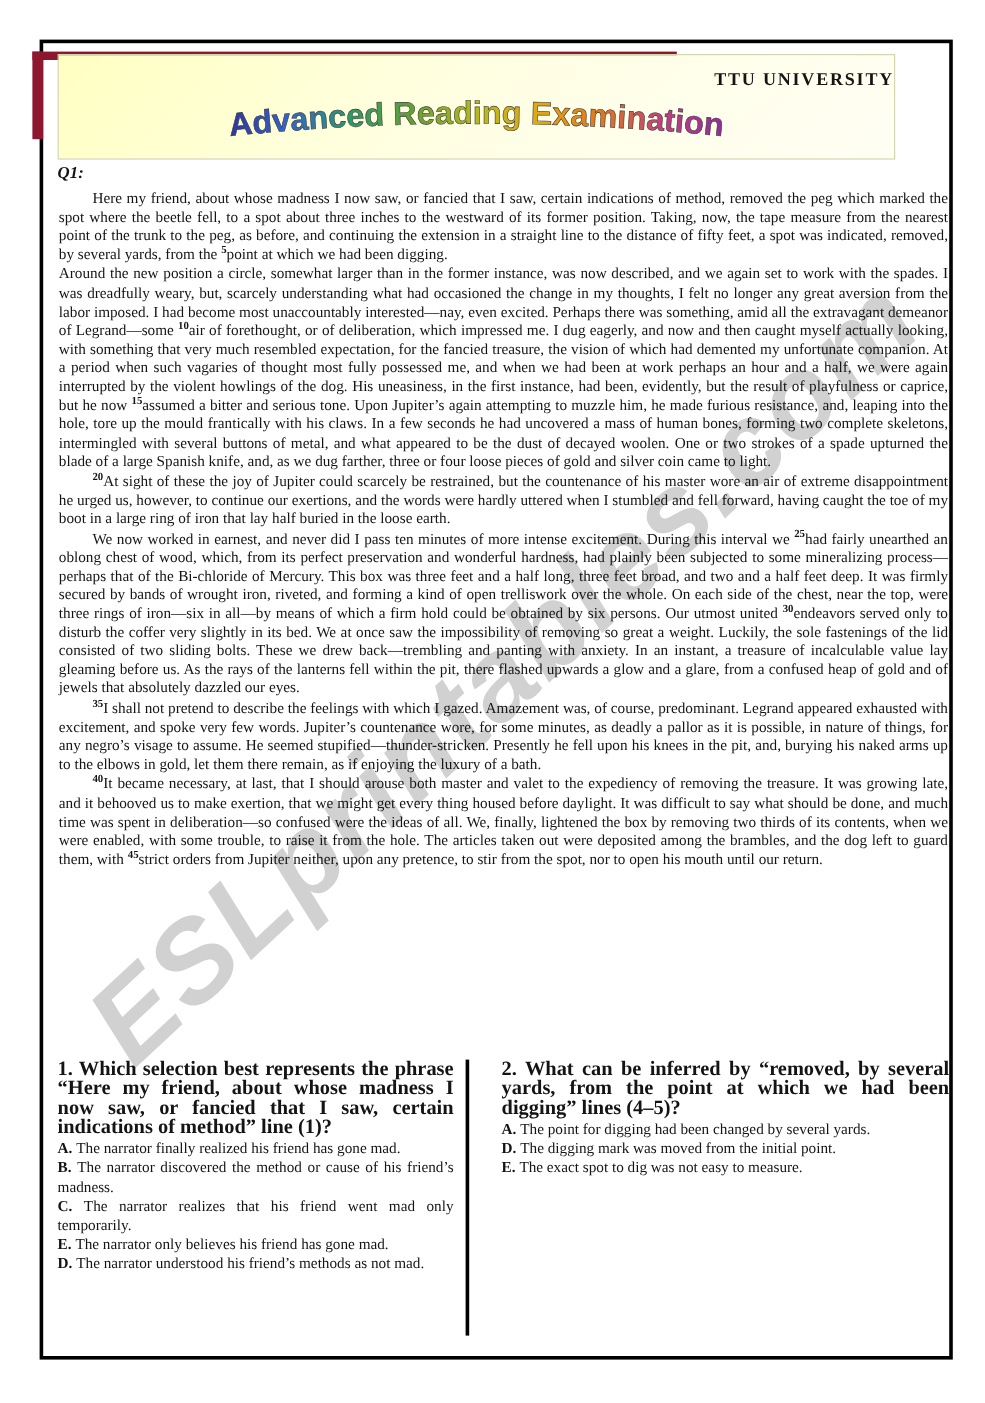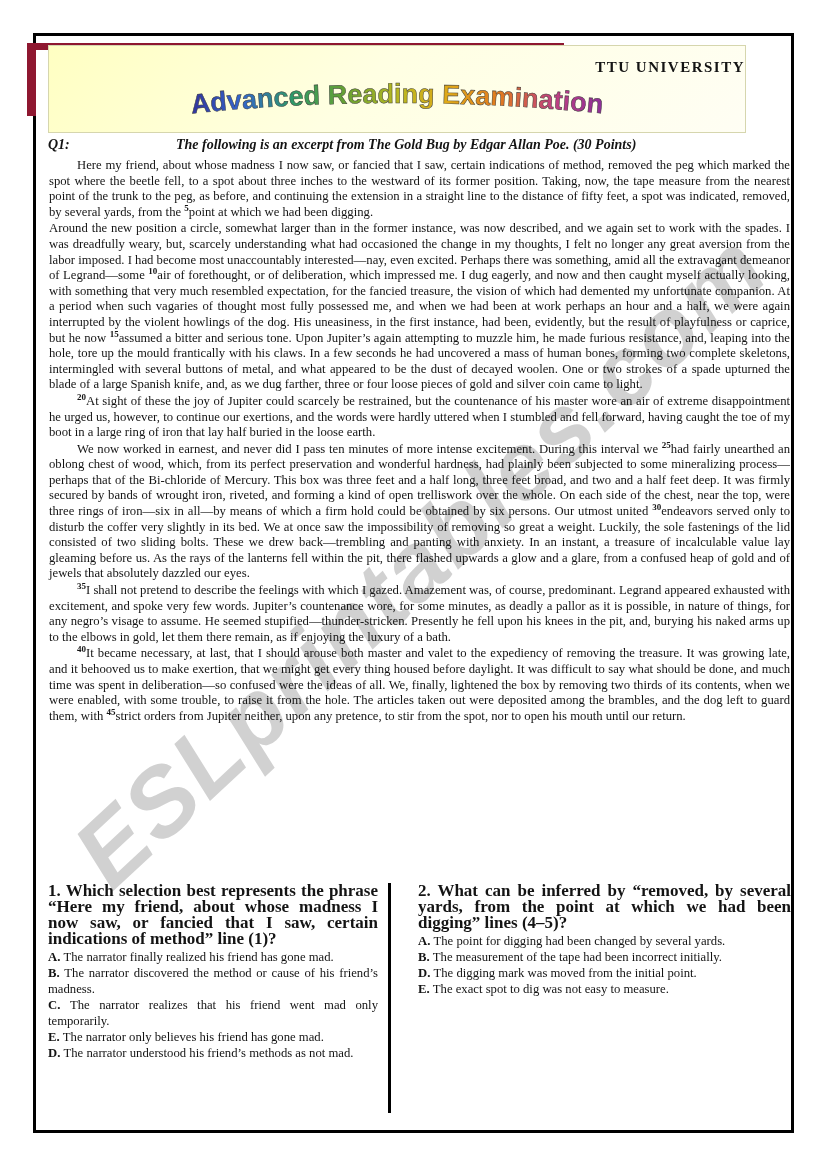--- a/index.html
+++ b/index.html
@@ -102,21 +102,20 @@
           <path id="arcpath" d="M 18 42 Q 280 8 542 42" fill="none"></path>
         </defs>
         <text fill="url(#rainbow)" stroke="#3a3a3a" stroke-width="0.5">
           <textPath href="#arcpath" xlink:href="#arcpath" startOffset="50%" text-anchor="middle">Advanced Reading Examination</textPath>
         </text>
       </svg>
     </div>
 
     <div class="q1-line">
       <span class="q1-label">Q1:</span>
-      <span>The following is an excerpt from The Gold Bug by Edgar Allan Poe. (30 Points)</span>
     </div>
 
     <div class="passage">
         <p class="indent">Here my friend, about whose madness I now saw, or fancied that I saw, certain indications of method, removed the peg which marked the spot where the beetle fell, to a spot about three inches to the westward of its former position. Taking, now, the tape measure from the nearest point of the trunk to the peg, as before, and continuing the extension in a straight line to the distance of fifty feet, a spot was indicated, removed, by several yards, from the <sup class="lineno">5</sup>point at which we had been digging.</p>
         <p class="">Around the new position a circle, somewhat larger than in the former instance, was now described, and we again set to work with the spades. I was dreadfully weary, but, scarcely understanding what had occasioned the change in my thoughts, I felt no longer any great aversion from the labor imposed. I had become most unaccountably interested—nay, even excited. Perhaps there was something, amid all the extravagant demeanor of Legrand—some <sup class="lineno">10</sup>air of forethought, or of deliberation, which impressed me. I dug eagerly, and now and then caught myself actually looking, with something that very much resembled expectation, for the fancied treasure, the vision of which had demented my unfortunate companion. At a period when such vagaries of thought most fully possessed me, and when we had been at work perhaps an hour and a half, we were again interrupted by the violent howlings of the dog. His uneasiness, in the first instance, had been, evidently, but the result of playfulness or caprice, but he now <sup class="lineno">15</sup>assumed a bitter and serious tone. Upon Jupiter’s again attempting to muzzle him, he made furious resistance, and, leaping into the hole, tore up the mould frantically with his claws. In a few seconds he had uncovered a mass of human bones, forming two complete skeletons, intermingled with several buttons of metal, and what appeared to be the dust of decayed woolen. One or two strokes of a spade upturned the blade of a large Spanish knife, and, as we dug farther, three or four loose pieces of gold and silver coin came to light.</p>
         <p class="indent"><sup class="lineno">20</sup>At sight of these the joy of Jupiter could scarcely be restrained, but the countenance of his master wore an air of extreme disappointment he urged us, however, to continue our exertions, and the words were hardly uttered when I stumbled and fell forward, having caught the toe of my boot in a large ring of iron that lay half buried in the loose earth.</p>
         <p class="indent">We now worked in earnest, and never did I pass ten minutes of more intense excitement. During this interval we <sup class="lineno">25</sup>had fairly unearthed an oblong chest of wood, which, from its perfect preservation and wonderful hardness, had plainly been subjected to some mineralizing process—perhaps that of the Bi-chloride of Mercury. This box was three feet and a half long, three feet broad, and two and a half feet deep. It was firmly secured by bands of wrought iron, riveted, and forming a kind of open trelliswork over the whole. On each side of the chest, near the top, were three rings of iron—six in all—by means of which a firm hold could be obtained by six persons. Our utmost united <sup class="lineno">30</sup>endeavors served only to disturb the coffer very slightly in its bed. We at once saw the impossibility of removing so great a weight. Luckily, the sole fastenings of the lid consisted of two sliding bolts. These we drew back—trembling and panting with anxiety. In an instant, a treasure of incalculable value lay gleaming before us. As the rays of the lanterns fell within the pit, there flashed upwards a glow and a glare, from a confused heap of gold and of jewels that absolutely dazzled our eyes.</p>
         <p class="indent"><sup class="lineno">35</sup>I shall not pretend to describe the feelings with which I gazed. Amazement was, of course, predominant. Legrand appeared exhausted with excitement, and spoke very few words. Jupiter’s countenance wore, for some minutes, as deadly a pallor as it is possible, in nature of things, for any negro’s visage to assume. He seemed stupified—thunder-stricken. Presently he fell upon his knees in the pit, and, burying his naked arms up to the elbows in gold, let them there remain, as if enjoying the luxury of a bath.</p>
         <p class="indent"><sup class="lineno">40</sup>It became necessary, at last, that I should arouse both master and valet to the expediency of removing the treasure. It was growing late, and it behooved us to make exertion, that we might get every thing housed before daylight. It was difficult to say what should be done, and much time was spent in deliberation—so confused were the ideas of all. We, finally, lightened the box by removing two thirds of its contents, when we were enabled, with some trouble, to raise it from the hole. The articles taken out were deposited among the brambles, and the dog left to guard them, with <sup class="lineno">45</sup>strict orders from Jupiter neither, upon any pretence, to stir from the spot, nor to open his mouth until our return.</p>
       </div>
@@ -130,21 +129,20 @@
             <div class="opt"><b>C. </b>The narrator realizes that his friend went mad only temporarily.</div>
             <div class="opt"><b>E. </b>The narrator only believes his friend has gone mad.</div>
             <div class="opt"><b>D. </b>The narrator understood his friend’s methods as not mad.</div>
           </div>
       </div>
       <div class="qdivider"></div>
       <div class="qcol qcol-2">
         <p class="qstem">2. What can be inferred by “removed, by several yards, from the point at which we had been digging” lines (4–5)?</p>
         <div>
             <div class="opt"><b>A. </b>The point for digging had been changed by several yards.</div>
-            <div class="opt"><b>B. </b>The measurement of the tape had been incorrect initially.</div>
             <div class="opt"><b>D. </b>The digging mark was moved from the initial point.</div>
             <div class="opt"><b>E. </b>The exact spot to dig was not easy to measure.</div>
           </div>
       </div>
     </div>
 
   </div>
 </div>
 
 </body></html>

